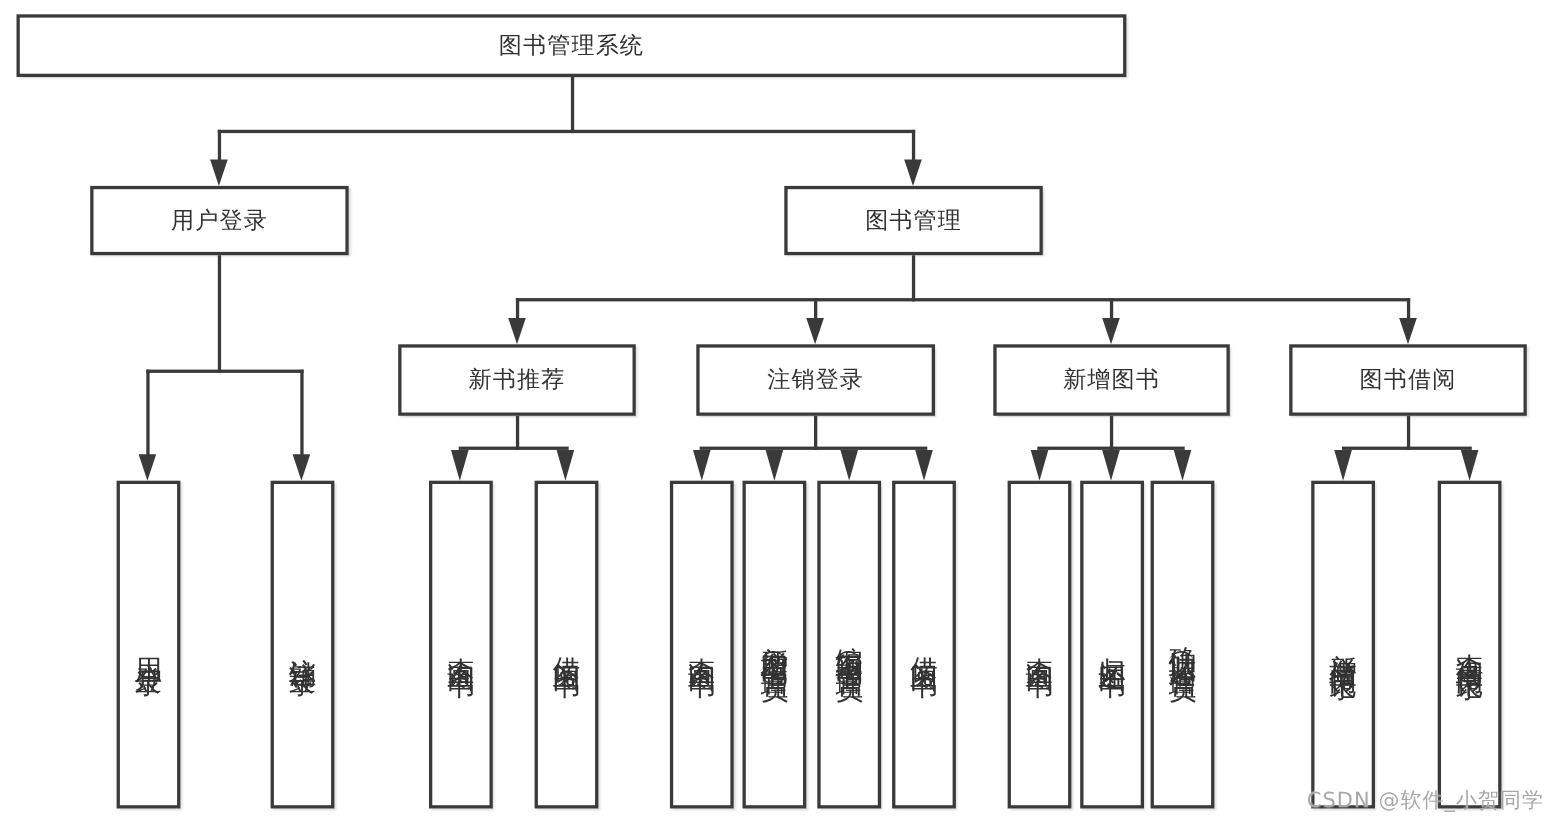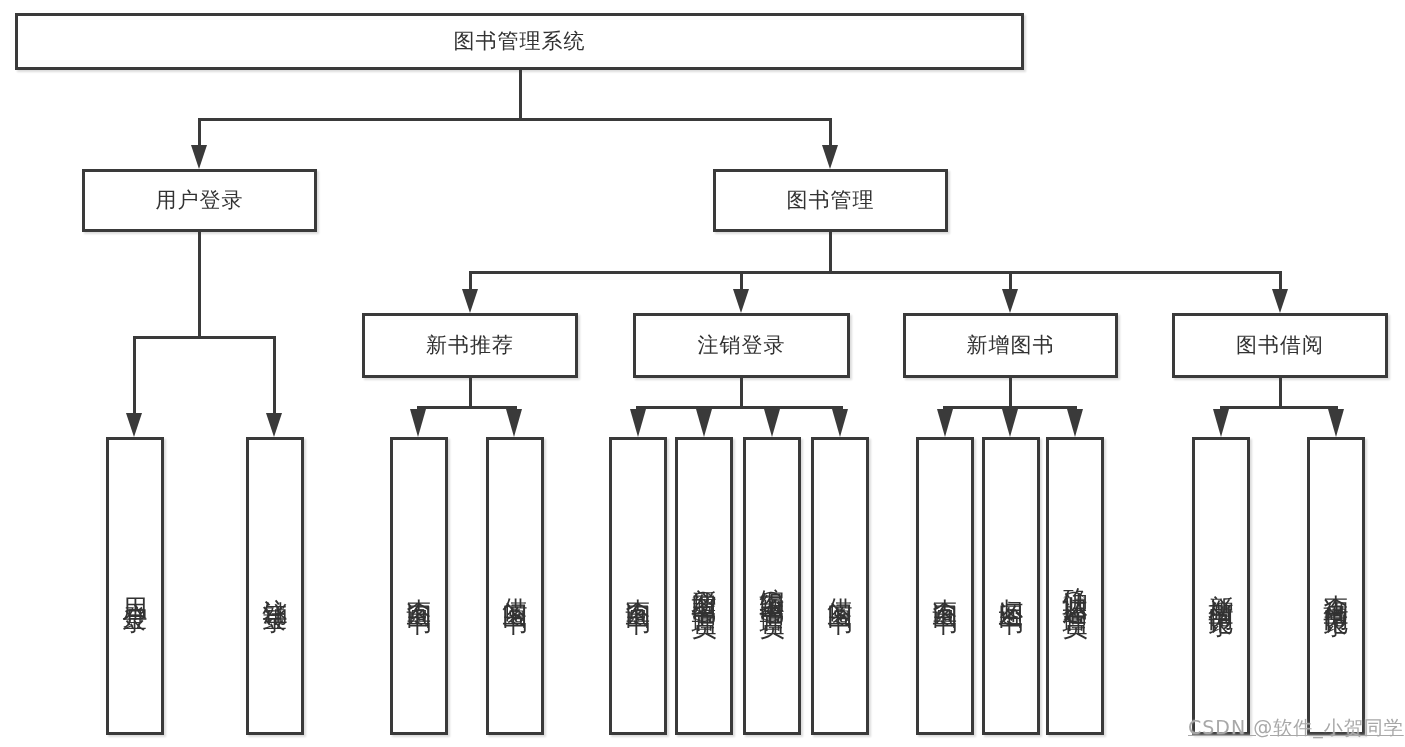--- a/index.html
+++ b/index.html
@@ -164,15 +164,15 @@
     <span>确认归还（管理员）</span>
   </div>
 
   <div class="box vbox" style="left:1192px;top:437px;width:58px;height:298px;">
     <span>新增借阅记录</span>
   </div>
   <div class="box vbox" style="left:1307px;top:437px;width:58px;height:298px;">
     <span>查询借阅记录</span>
   </div>
 
-  <div class="watermark" style="left:1188px;top:715px;text-decoration:underline;">CSDN @软件_小贺同学</div>
+  <div class="watermark" style="left:1188px;top:715px;">CSDN @软件_小贺同学</div>
 
 </div>
 
 </body></html>

